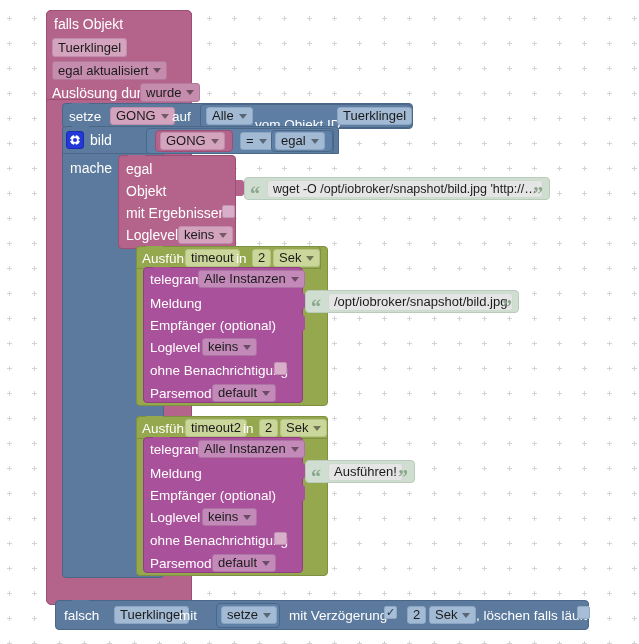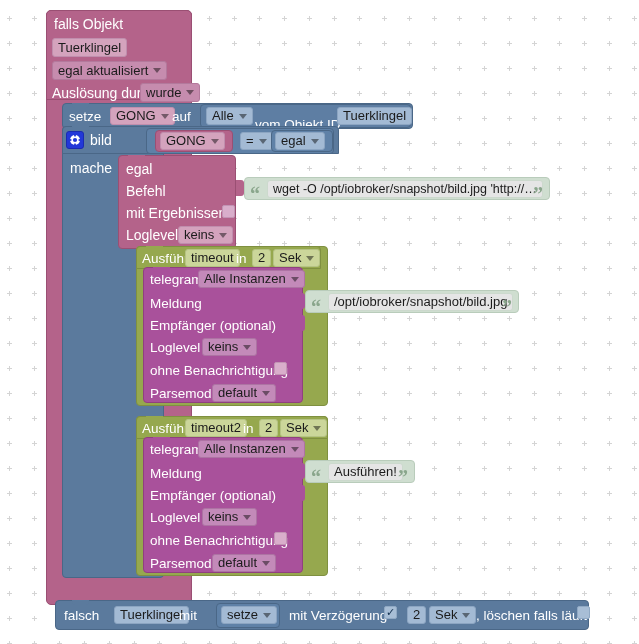--- a/index.html
+++ b/index.html
@@ -826,21 +826,21 @@
   <span>egal</span>
   <span class="caret"></span>
 </div>
 
 <div class="lbl" style="left:70px;top:161px;font-size:14px;">mache</div>
 
 <div class="blk mauve" style="left:118px;top:155px;width:118px;height:94px;border-radius:4px;background:#b4638a;"></div>
 <div class="notch mauve-n" style="left:128px;top:155px;"></div>
 
 <div class="lbl" style="left:126px;top:162px;font-size:14px;">egal</div>
-<div class="lbl" style="left:126px;top:184px;font-size:14px;">Befehl</div>
+<div class="lbl" style="left:126px;top:184px;font-size:14px;">Objekt</div>
 <div class="lbl" style="left:126px;top:206px;font-size:14px;">mit Ergebnissen</div>
 <div class="cb pink" style="left:222px;top:205px;"></div>
 <div class="lbl" style="left:126px;top:228px;font-size:14px;">Loglevel</div>
 <div class="fld f-pink" style="left:178px;top:226px;height:18px;">
   <span>keins</span>
   <span class="caret"></span>
 </div>
 
 <div class="blk" style="left:236px;top:180px;width:8px;height:16px;background:#b4638a;border-radius:0 3px 3px 0;"></div>
 

